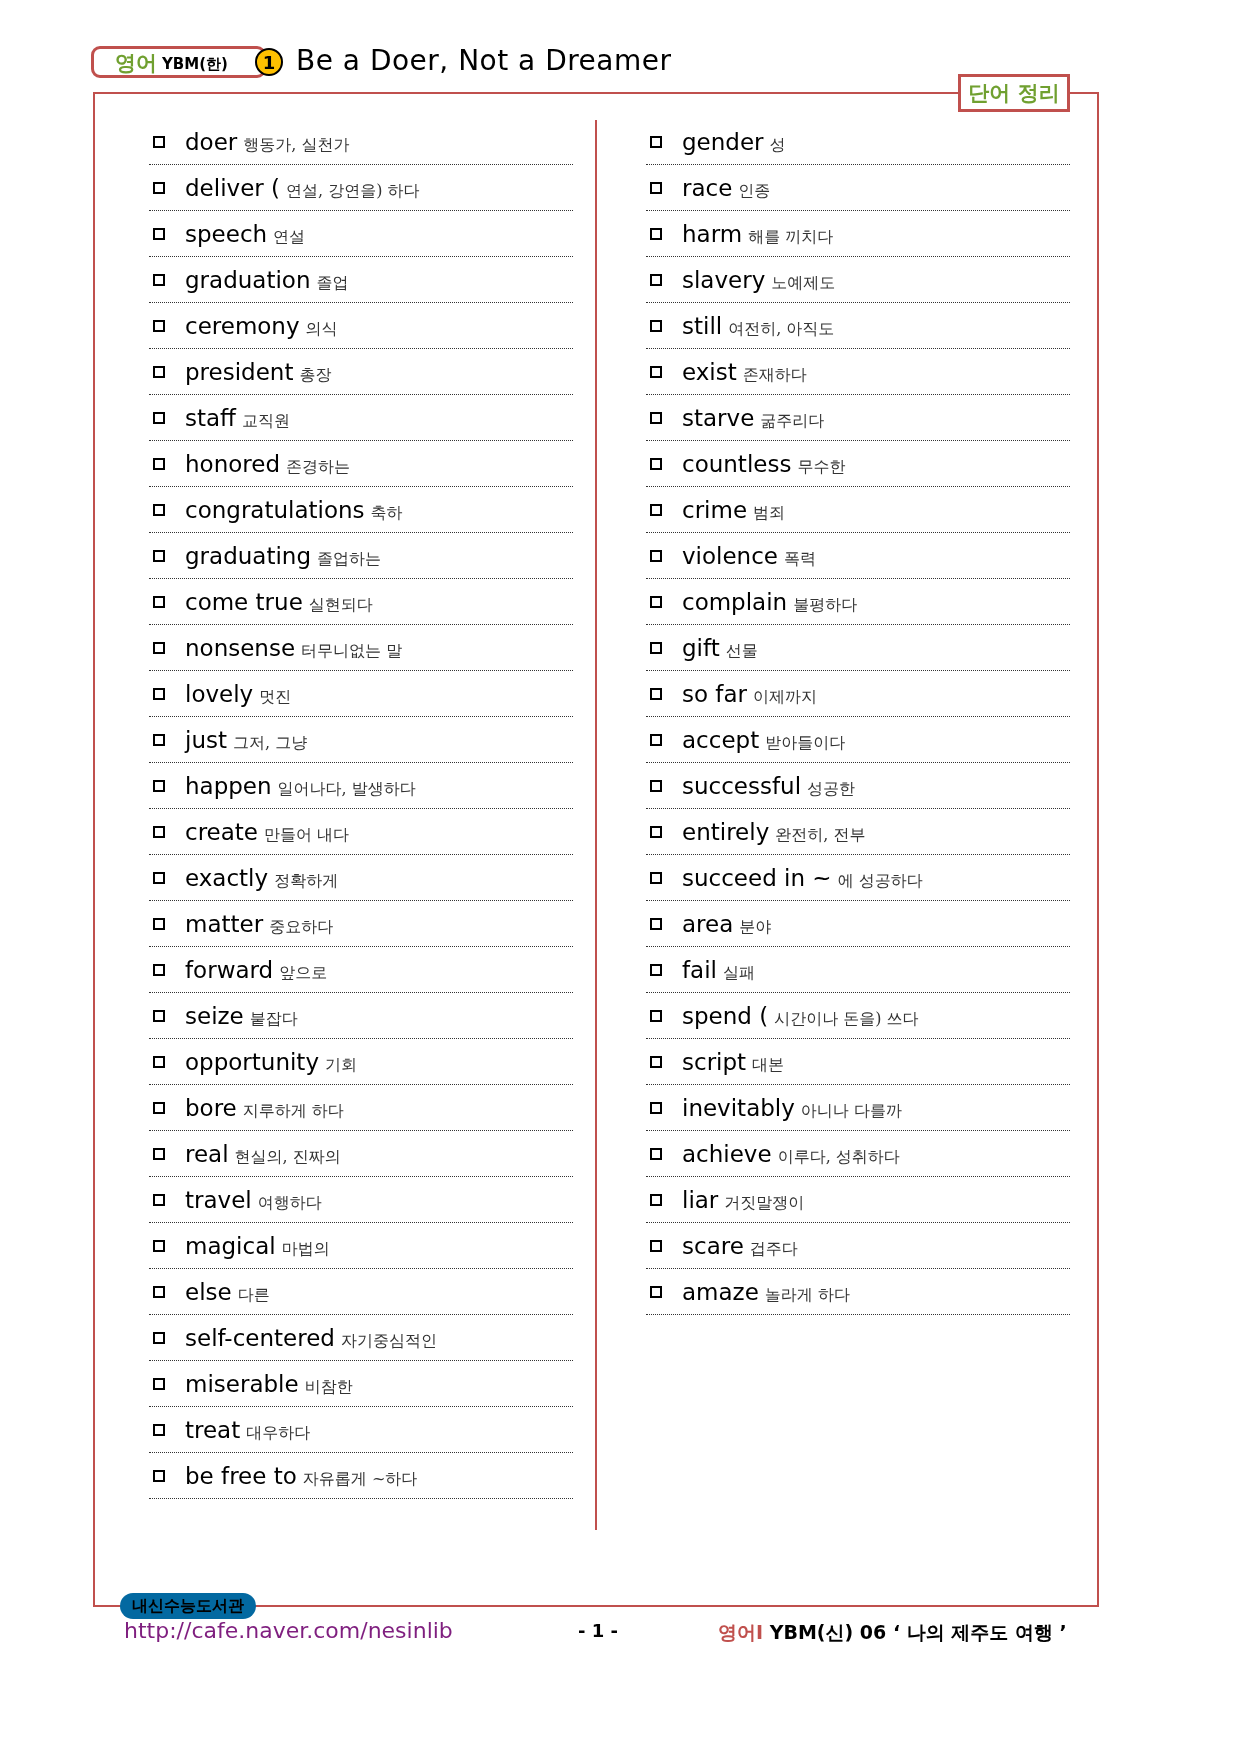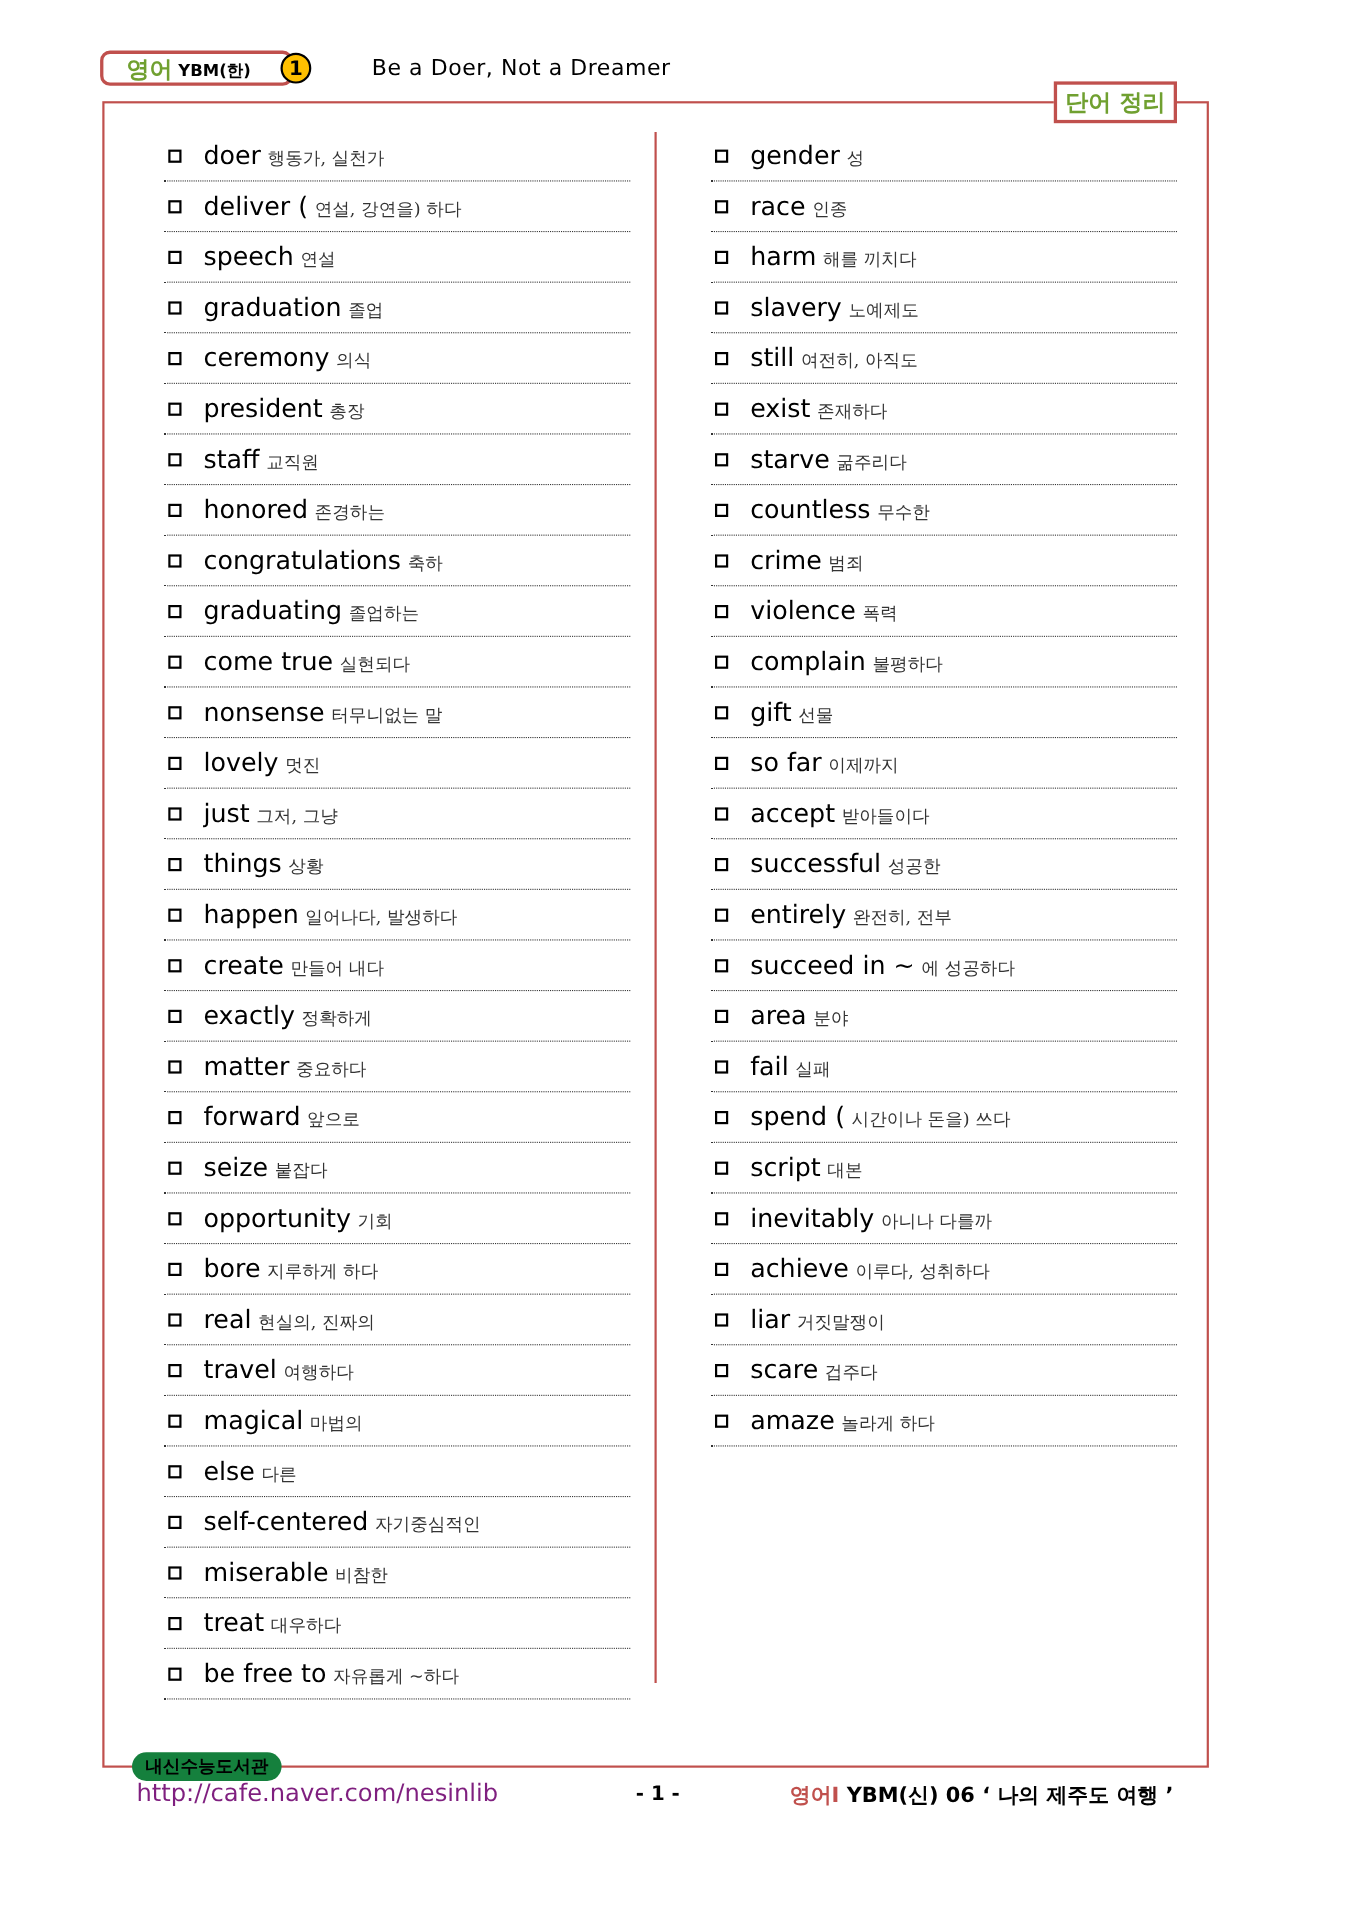--- a/index.html
+++ b/index.html
@@ -7,41 +7,41 @@
          font-family:"DejaVu Sans", "Liberation Sans", sans-serif; color:#000; }
 
   .hdr-box { position:absolute; left:91px; top:46px; width:175px; height:32px;
              border:3px solid #c0504d; border-radius:9px; box-sizing:border-box; }
   .hdr-subj { position:absolute; left:100px; top:49px; font-size:21px; font-weight:bold;
               color:#70a030; line-height:28px;margin-left:15px; }
   .hdr-pub { position:absolute; left:162px; top:50px; font-size:15px; line-height:28px; color:#000; font-weight:bold; }
   .hdr-num { position:absolute; left:255px; top:48px; width:28px; height:28px; border-radius:50%;
              background:#ffc000; border:2px solid #000; box-sizing:border-box; text-align:center;
              font-size:18px; font-weight:bold; line-height:25px; }
-  .hdr-title { position:absolute; left:296px; top:44px; font-size:20px; line-height:34px; letter-spacing:0.5px;margin-left:42px; }
+  .hdr-title { position:absolute; left:296px; top:44px; font-size:28px; line-height:34px; letter-spacing:0.5px; }
 
   .frame { position:absolute; left:93px; top:92px; width:1006px; height:1515px;
            border:2px solid #c0504d; box-sizing:border-box; }
   .label-box { position:absolute; left:958px; top:74px; width:112px; height:38px;
                border:3px solid #c0504d; background:#fff; box-sizing:border-box;
                text-align:center; font-size:21px; font-weight:bold; color:#70a030; line-height:32px; }
 
   .divider { position:absolute; left:595px; top:120px; width:2px; height:1410px; background:#c0504d; }
 
   .col { position:absolute; top:119px; }
   .col.left { left:149px; width:424px; }
   .col.right { left:646px; width:424px; }
   .row { height:46px; border-bottom:1px dotted #333; box-sizing:border-box; position:relative; }
   .row .cb { position:absolute; left:4px; top:17px; width:12px; height:12px; border:2px solid #000; box-sizing:border-box; }
   .row .txt { position:absolute; left:36px; top:9px; white-space:nowrap; line-height:28px; }
   .row .en { font-size:23px; }
   .row .ko { font-size:16px; color:#333; font-family:"DejaVu Serif", serif; margin-left:6px; }
 
   .footer-pill { position:absolute; left:120px; top:1593px; width:136px; height:26px; border-radius:13px;
-                 background:#15803d; font-size:16px; font-weight:bold; text-align:center; line-height:26px; }
+                 background:#0369a1; font-size:16px; font-weight:bold; text-align:center; line-height:26px; }
   .footer-url { position:absolute; left:124px; top:1616px; font-size:22px; color:#7f1f7f; line-height:30px; }
   .footer-page { position:absolute; left:578px; top:1618px; font-size:18px; line-height:26px; font-weight:bold; }
   .footer-info { position:absolute; left:718px; top:1619px; font-size:19px; line-height:26px; font-weight:bold; white-space:nowrap; }
   .footer-info .subj { color:#c0504d;text-align:right; }
 </style>
 </head>
 <body>
 
 <div class="hdr-box"></div>
 <span class="hdr-subj">영어</span>
@@ -105,24 +105,20 @@
     <div class="row">
       <span class="cb"></span>
       <span class="txt"><span class="en">lovely</span><span class="ko">멋진</span></span>
     </div>
     <div class="row">
       <span class="cb"></span>
       <span class="txt"><span class="en">just</span><span class="ko">그저, 그냥</span></span>
     </div>
     <div class="row">
       <span class="cb"></span>
-      <span class="txt"><span class="en">things</span><span class="ko">상황</span></span>
-    </div>
-    <div class="row">
-      <span class="cb"></span>
       <span class="txt"><span class="en">happen</span><span class="ko">일어나다, 발생하다</span></span>
     </div>
     <div class="row">
       <span class="cb"></span>
       <span class="txt"><span class="en">create</span><span class="ko">만들어 내다</span></span>
     </div>
     <div class="row">
       <span class="cb"></span>
       <span class="txt"><span class="en">exactly</span><span class="ko">정확하게</span></span>
     </div>

